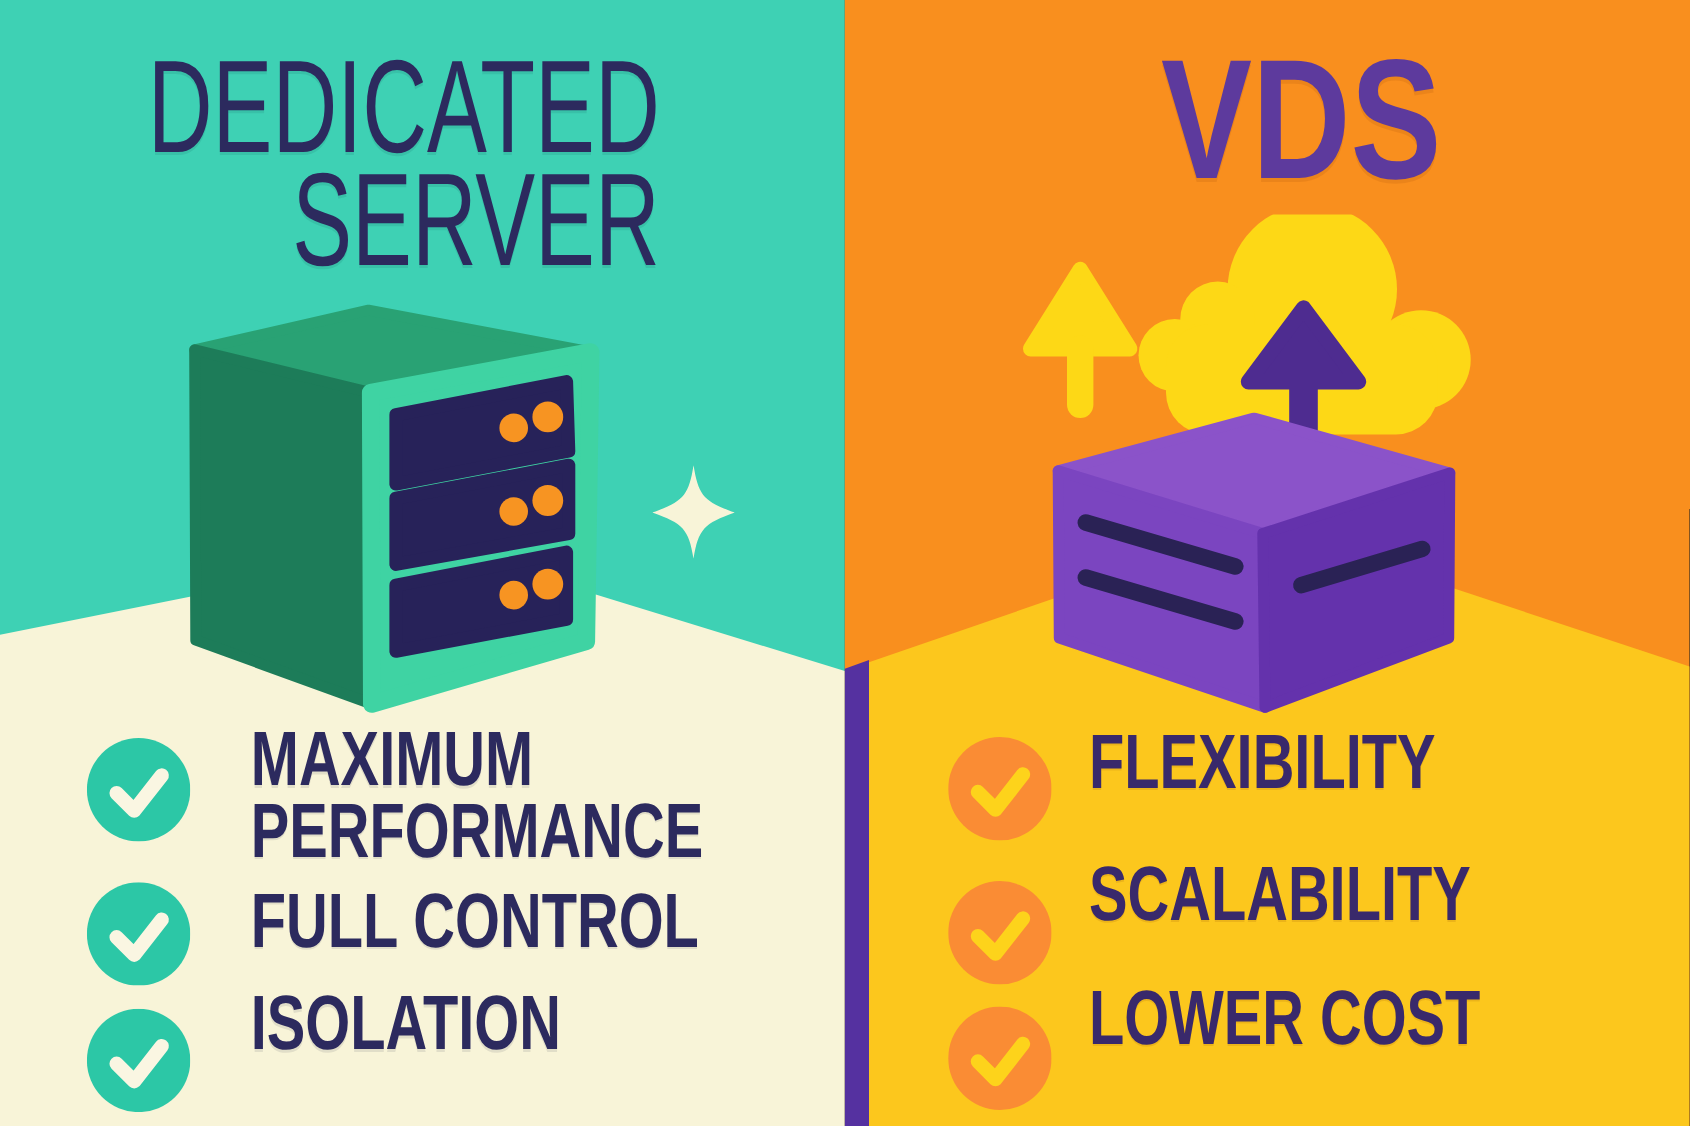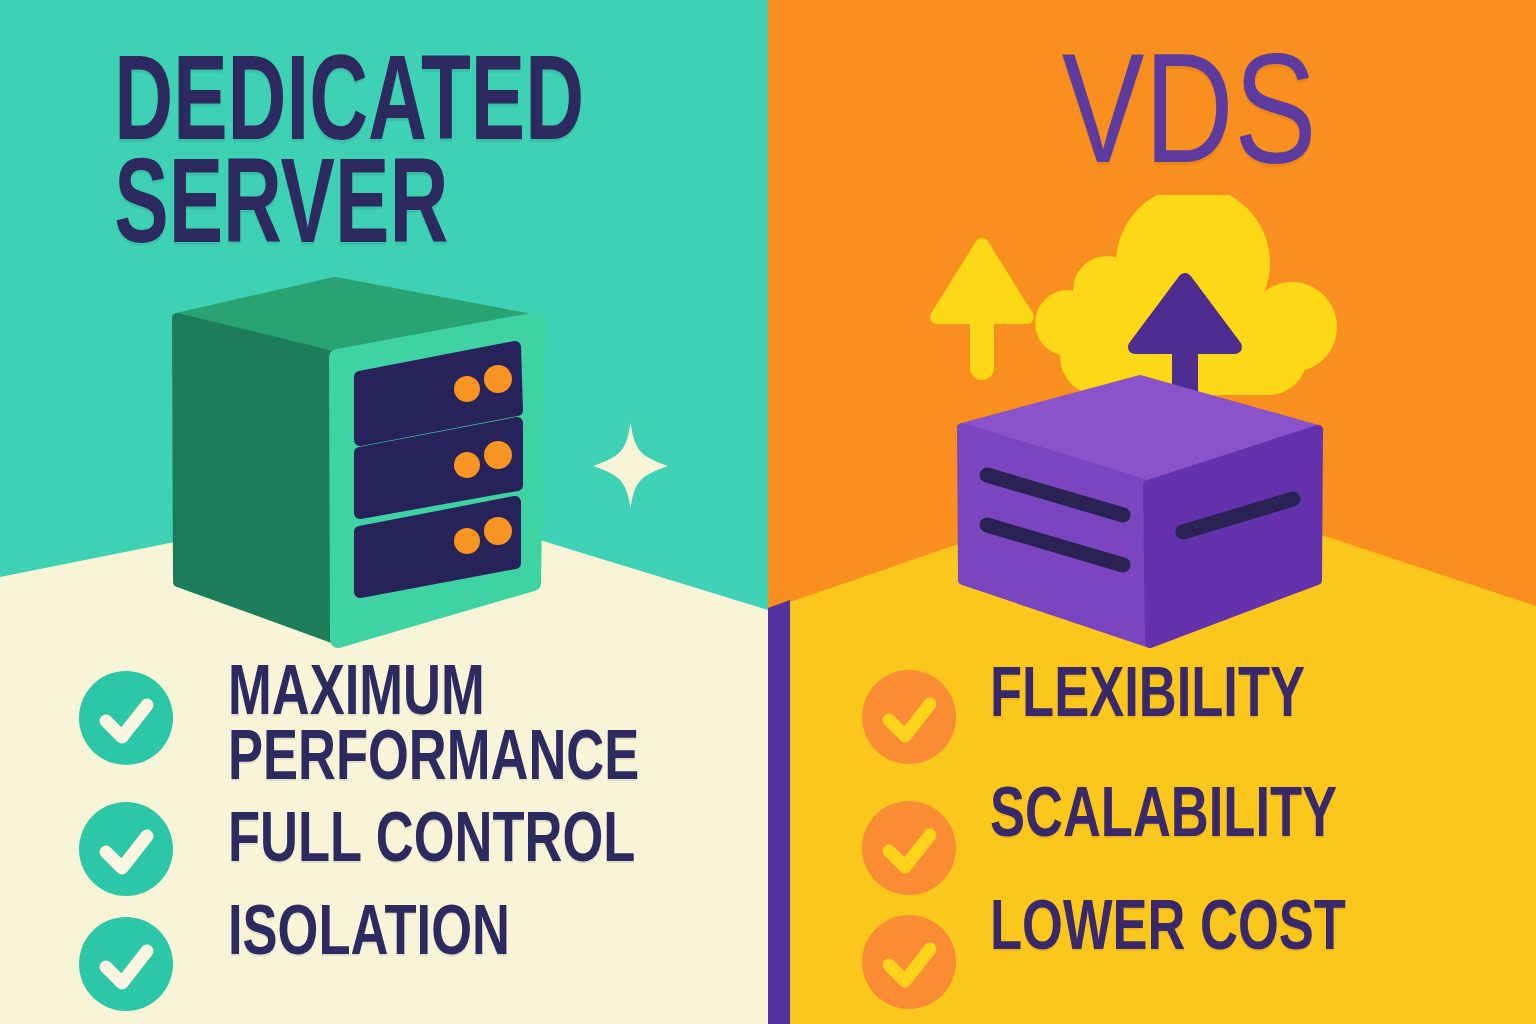--- a/index.html
+++ b/index.html
@@ -4,29 +4,29 @@
 <style>
   html,body{margin:0;padding:0;background:#222;}
   .stage{
     position:relative;width:1536px;height:1024px;overflow:hidden;
     font-family:"Liberation Sans",sans-serif;
   }
   .stage svg{display:block;}
   .abs{position:absolute;}
   
   .left-title{
-    left:0;top:46px;width:714px;text-align:left;
-    color:#2c2a5e;font-weight:bold;font-size:120px;line-height:103px;
+    left:0;top:46px;width:714px;text-align:right;
+    color:#2c2a5e;font-weight:normal;font-size:120px;line-height:103px;
     letter-spacing:0px;
   }
   .left-title .tline{transform:scaleX(0.68);transform-origin:50% 50%;white-space:nowrap;
     text-shadow:0 3px 0 rgba(20,80,80,0.12);}
   .right-title{
-    left:1016px;top:31px;width:334px;text-align:right;
-    color:#5d3a9d;font-weight:normal;font-size:155px;line-height:155px;white-space:nowrap;
+    left:1016px;top:31px;width:334px;text-align:center;
+    color:#5d3a9d;font-weight:bold;font-size:155px;line-height:155px;white-space:nowrap;
   }
   .right-title .tline{transform:scaleX(0.80);transform-origin:50% 50%;
     text-shadow:0 3px 0 rgba(140,60,0,0.12);}
   
   .item-text{
     font-weight:bold;font-size:70px;line-height:65px;
     transform:scaleX(0.75);transform-origin:0 0;white-space:normal;
   }
   .left-item{color:#2c2a5e;text-shadow:0 2px 0 rgba(30,30,60,0.10);}
   .right-item{color:#39296b;text-shadow:0 2px 0 rgba(120,50,0,0.12);white-space:nowrap;}

